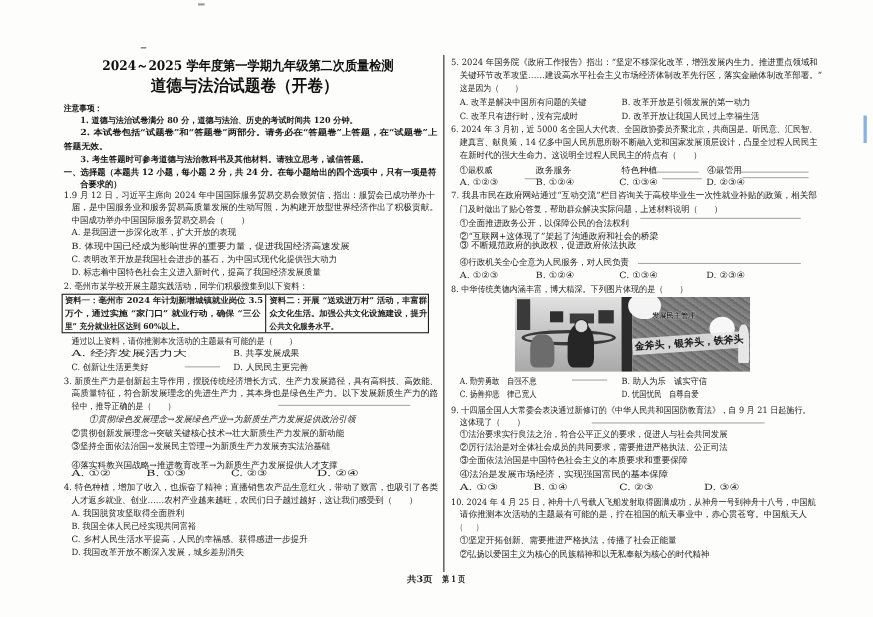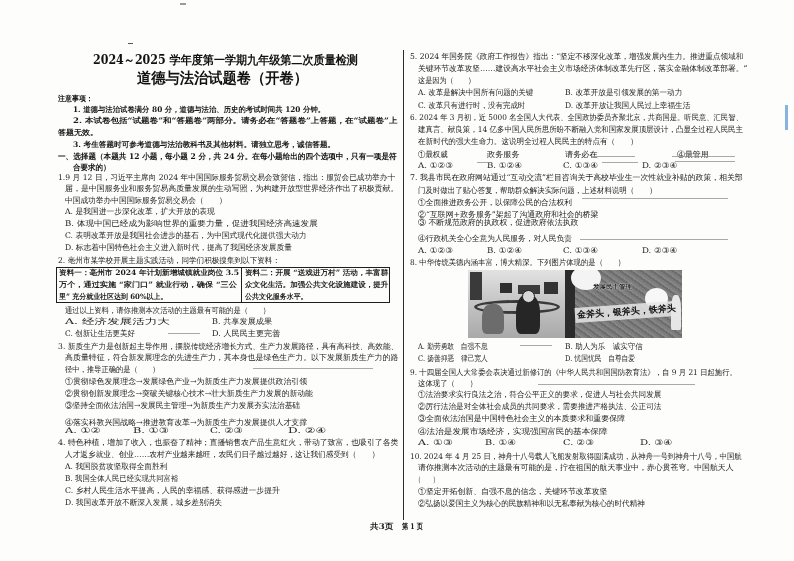--- a/index.html
+++ b/index.html
@@ -74,21 +74,21 @@
   <div class="ln opt" style="left: 65px; top: 317px; transform: scaleX(1.591);">A. 经济发展活力大</div>
   <div class="ln opt" style="left: 212px; top: 317px; transform: scaleX(1.034);">B. 共享发展成果</div>
   <div class="ln opt" style="left: 65px; top: 329px; transform: scaleX(0.946);">C. 创新让生活更美好</div>
   <div class="ln opt" style="left: 212px; top: 329px; transform: scaleX(1.03);">D. 人民民主更完善</div>
 </div>
 
 <div>
   <div class="ln" style="left: 58px; top: 342px; transform: scaleX(0.974);">3. 新质生产力是创新起主导作用，摆脱传统经济增长方式、生产力发展路径，具有高科技、高效能、</div>
   <div class="ln" style="left: 65px; top: 353px; transform: scaleX(1.006);">高质量特征，符合新发展理念的先进生产力，其本身也是绿色生产力。以下发展新质生产力的路</div>
   <div class="ln" style="left: 65px; top: 365px; transform: scaleX(0.922);">径中，推导正确的是（　　）</div>
-  <div class="ln" style="left: 65px; top: 377px; transform: scaleX(1);">①贯彻绿色发展理念→发展绿色产业→为新质生产力发展提供政治引领</div>
+  <div class="ln" style="left: 81px; top: 377px; transform: scaleX(1); font-style: italic;">①贯彻绿色发展理念→发展绿色产业→为新质生产力发展提供政治引领</div>
   <div class="ln" style="left: 65px; top: 389px; transform: scaleX(0.992);">②贯彻创新发展理念→突破关键核心技术→壮大新质生产力发展的新动能</div>
   <div class="ln" style="left: 65px; top: 401px; transform: scaleX(0.971);">③坚持全面依法治国→发展民主管理→为新质生产力发展夯实法治基础</div>
   <div class="ln" style="left: 65px; top: 418px; transform: scaleX(1);">④落实科教兴国战略→推进教育改革→为新质生产力发展提供人才支撑</div>
   <div class="ln opt" style="left: 65px; top: 426px; transform: scaleX(1.44);">A. ①②</div>
   <div class="ln opt" style="left: 133px; top: 426px; transform: scaleX(1.44);">B. ①③</div>
   <div class="ln opt" style="left: 210px; top: 426px; transform: scaleX(1.32);">C. ②③</div>
   <div class="ln opt" style="left: 288px; top: 426px; transform: scaleX(1.52);">D. ②④</div>
 </div>
 
 <div>
@@ -111,33 +111,33 @@
   <div class="ln opt" style="left: 418px; top: 101px; transform: scaleX(0.947);">C. 改革只有进行时，没有完成时</div>
   <div class="ln opt" style="left: 565px; top: 101px; transform: scaleX(0.969);">D. 改革开放让我国人民过上幸福生活</div>
 </div>
 
 <div>
   <div class="ln" style="left: 410px; top: 113px; transform: scaleX(0.925);">6. 2024 年 3 月初，近 5000 名全国人大代表、全国政协委员齐聚北京，共商国是。听民意、汇民智、</div>
   <div class="ln" style="left: 418px; top: 125px; transform: scaleX(0.945);">建真言、献良策，14 亿多中国人民所思所盼不断融入党和国家发展顶层设计，凸显全过程人民民主</div>
   <div class="ln" style="left: 418px; top: 137px; transform: scaleX(0.961);">在新时代的强大生命力。这说明全过程人民民主的特点有（　　）</div>
   <div class="ln" style="left: 418px; top: 150px; transform: scaleX(0.938);">①最权威</div>
   <div class="ln" style="left: 487px; top: 150px; transform: scaleX(1.031);">政务服务</div>
-  <div class="ln" style="left: 565px; top: 150px; transform: scaleX(1.031);">请务必在</div>
-  <div class="ln" style="left: 643px; top: 150px; transform: scaleX(1); margin-left: 34px;">④最管用</div>
+  <div class="ln" style="left: 565px; top: 150px; transform: scaleX(1.031);">特色种植</div>
+  <div class="ln" style="left: 643px; top: 150px; transform: scaleX(1);">④最管用</div>
   <div class="ln opt" style="left: 418px; top: 161px; transform: scaleX(1.094);">A. ①②③</div>
   <div class="ln opt" style="left: 487px; top: 161px; transform: scaleX(1.094);">B. ①②④</div>
   <div class="ln opt" style="left: 563px; top: 161px; transform: scaleX(1.094);">C. ①③④</div>
   <div class="ln opt" style="left: 642px; top: 161px; transform: scaleX(1.094);">D. ②③④</div>
 </div>
 
 <div>
   <div class="ln" style="left: 410px; top: 173px; transform: scaleX(0.997);">7. 我县市民在政府网站通过“互动交流”栏目咨询关于高校毕业生一次性就业补贴的政策，相关部</div>
   <div class="ln" style="left: 418px; top: 186px; transform: scaleX(0.945);">门及时做出了贴心答复，帮助群众解决实际问题，上述材料说明（　　）</div>
   <div class="ln" style="left: 418px; top: 198px; transform: scaleX(0.975);">①全面推进政务公开，以保障公民的合法权利</div>
-  <div class="ln" style="left: 418px; top: 210px; transform: scaleX(1);">②“互联网+政务服务”架起了沟通政府和社会的桥梁</div>
+  <div class="ln" style="left: 418px; top: 210px; transform: scaleX(1);">②“互联网+这体现了”架起了沟通政府和社会的桥梁</div>
   <div class="ln" style="left: 418px; top: 218px; transform: scaleX(1);">③ 不断规范政府的执政权，促进政府依法执政</div>
   <div class="ln" style="left: 418px; top: 234px; transform: scaleX(0.975);">④行政机关全心全意为人民服务，对人民负责</div>
   <div class="ln opt" style="left: 418px; top: 246px; transform: scaleX(1.094);">A. ①②③</div>
   <div class="ln opt" style="left: 487px; top: 246px; transform: scaleX(1.094);">B. ①②④</div>
   <div class="ln opt" style="left: 563px; top: 246px; transform: scaleX(1.094);">C. ①③④</div>
   <div class="ln opt" style="left: 642px; top: 246px; transform: scaleX(1.094);">D. ②③④</div>
 </div>
 
 <div>
   <div class="ln" style="left: 410px; top: 258px; transform: scaleX(0.931);">8. 中华传统美德内涵丰富，博大精深。下列图片体现的是（　　）</div>
@@ -177,21 +177,21 @@
   <div class="ln opt" style="left: 418px; top: 438px; transform: scaleX(1.4);">A. ①③</div>
   <div class="ln opt" style="left: 485px; top: 438px; transform: scaleX(1.24);">B. ①④</div>
   <div class="ln opt" style="left: 563px; top: 438px; transform: scaleX(1.24);">C. ②③</div>
   <div class="ln opt" style="left: 640px; top: 438px; transform: scaleX(1.28);">D. ③④</div>
 </div>
 
 <div>
   <div class="ln" style="left: 410px; top: 452px; transform: scaleX(0.935);">10. 2024 年 4 月 25 日，神舟十八号载人飞船发射取得圆满成功，从神舟一号到神舟十八号，中国航</div>
   <div class="ln" style="left: 418px; top: 463px; transform: scaleX(1);">请你推测本次活动的主题最有可能的是，拧在祖国的航天事业中，赤心贯苍穹。中国航天人</div>
   <div class="ln" style="left: 415px; top: 475px; transform: scaleX(0.75);">（　　）</div>
-  <div class="ln" style="left: 418px; top: 487px; transform: scaleX(1);">①坚定开拓创新、自强不息的信念，关键环节改革攻坚</div>
+  <div class="ln" style="left: 418px; top: 487px; transform: scaleX(1);">①坚定开拓创新、需要推进严格执法，传播了社会正能量</div>
   <div class="ln" style="left: 418px; top: 499px; transform: scaleX(0.958);">②弘扬以爱国主义为核心的民族精神和以无私奉献为核心的时代精神</div>
 </div>
 
 <div class="ln" style="left: 370px; top: 522px; font-weight: bold; transform: scaleX(1.095);">共3页</div>
 <div class="ln" style="left: 402px; top: 522px; font-weight: bold; transform: scaleX(0.778);">第 1 页</div>
 
 <div class="pen" style="left:168px;top:333px;width:32px;"></div>
 <div class="pen" style="left:253px;top:368px;width:120px;"></div>
 <div class="pen" style="left:592px;top:156px;width:43px;"></div>
 <div class="pen" style="left:672px;top:156px;width:63px;"></div>

